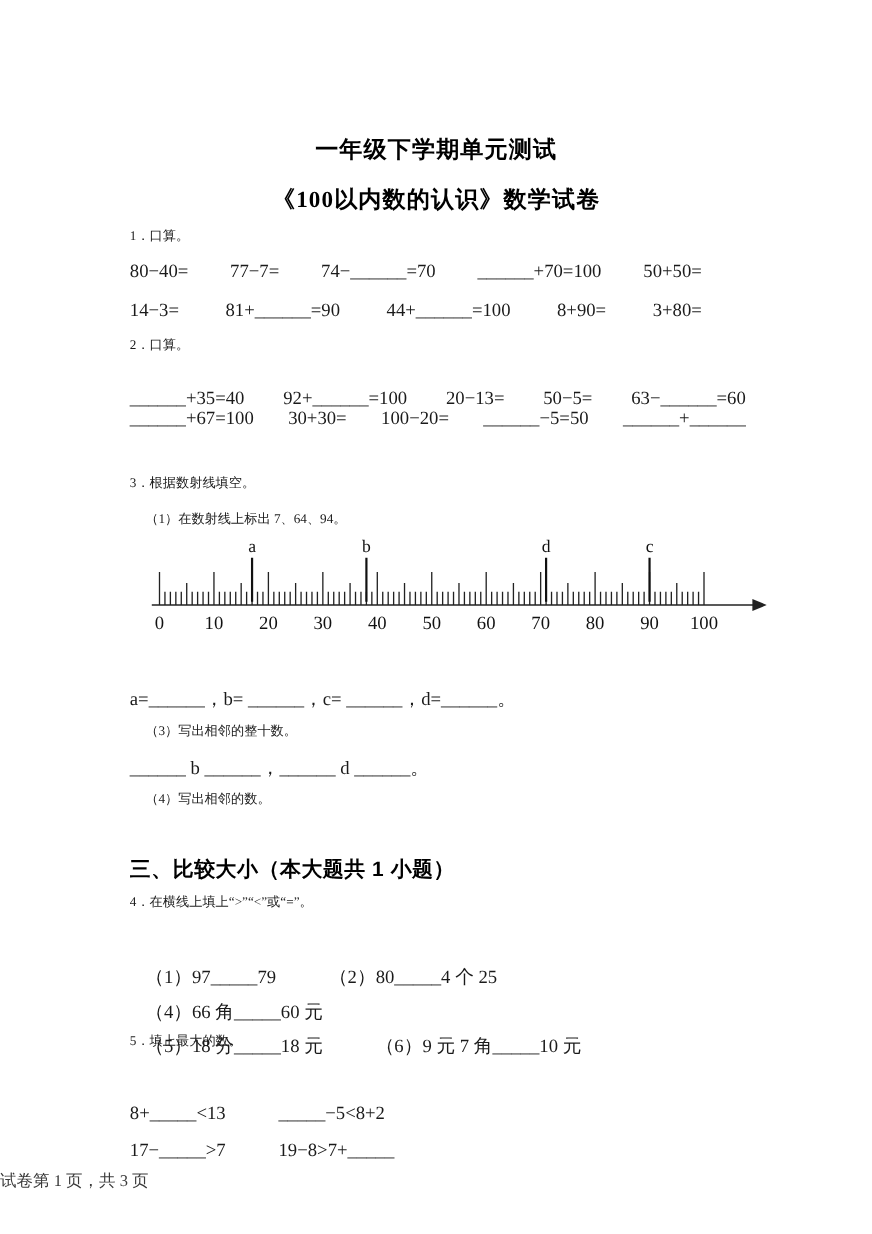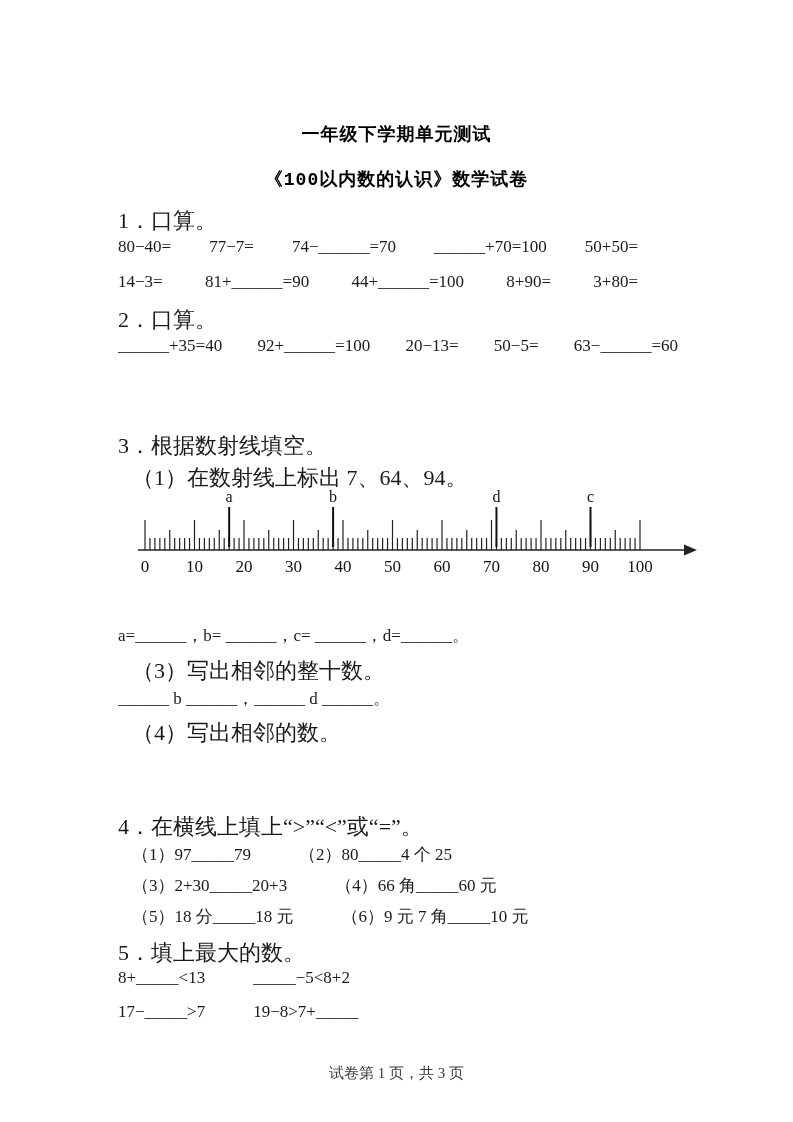--- a/index.html
+++ b/index.html
@@ -8,46 +8,45 @@
     width:793px;height:1122px;
     background:#ffffff;
     overflow:hidden;
     font-family:"Liberation Serif","DejaVu Serif",serif;
     color:#1a1a1a;
   }
   .title{
     position:absolute;left:0;right:0;
     text-align:center;
     font-weight:bold;
-    font-size:18px;
+    font-size:21px;
     letter-spacing:1px;
     color:#000;
-    font-family:Liberation Mono, monospace;
   }
   .line{
     position:absolute;left:118px;right:115px;
-    font-size:22px;
+    font-size:12px;
     white-space:nowrap;
   }
   .math{font-size:17px;}
   .sb{display:flex;justify-content:space-between;}
-  .gap{display:flex;gap:48px;}
+  .gap{display:flex;gap:48px;margin-top:34px;}
   .w520{right:155px;}
   .ind{padding-left:14px;}
   .heading{
     font-family:"Liberation Sans","DejaVu Sans",sans-serif;
     font-weight:bold;
     font-size:19px;
     color:#000;
     letter-spacing:0.5px;
   }
   .figure{position:absolute;left:128px;top:486px;width:590px;height:96px;}
   .footer{
     position:absolute;left:0;right:0;
-    text-align:center;
+    text-align:left;
     font-size:15px;
     color:#3a3a3a;
   }
 </style>
 </head>
 <body>
 
 <div class="page">
 
   <div class="title" style="top:122px">一年级下学期单元测试</div>
@@ -65,26 +64,33 @@
   <div class="line math sb w520" style="top:272px">
     <span>14−3=</span>
     <span>81+______=90</span>
     <span>44+______=100</span>
     <span>8+90=</span>
     <span>3+80=</span>
   </div>
 
   <div class="line" style="top:305px">2．口算。</div>
 
-  <div class="line math sb" style="top:336px">
+  <div class="line math sb" style="top:352px">
     <span>______+35=40</span>
     <span>92+______=100</span>
     <span>20−13=</span>
     <span>50−5=</span>
     <span>63−______=60</span>
+  </div>
+  <div class="line math sb" style="top:370px">
+    <span>______+67=100</span>
+    <span>30+30=</span>
+    <span>100−20=</span>
+    <span>______−5=50</span>
+    <span>______+______</span>
   </div>
 
   <div class="line" style="top:431px">3．根据数射线填空。</div>
   <div class="line ind" style="top:463px">（1）在数射线上标出 7、64、94。</div>
 
   <div class="figure">
     <svg width="590" height="96" viewBox="0 0 590 96" xmlns="http://www.w3.org/2000/svg">
         <line x1="10" y1="64" x2="558" y2="64" stroke="#222" stroke-width="1.5"></line>
         <polygon points="556,58.5 556,69.5 569,64" fill="#222"></polygon>
         <line x1="17" y1="64" x2="17" y2="34" stroke="#222" stroke-width="1.2"></line>
@@ -208,28 +214,28 @@
         <line x1="462.5" y1="21" x2="462.5" y2="61" stroke="#111" stroke-width="2"></line>
         <text x="462.5" y="16" text-anchor="middle" font-size="16" font-family="&quot;Liberation Serif&quot;,&quot;DejaVu Serif&quot;,serif" fill="#111">c</text>
       </svg>
   </div>
 
   <div class="line math" style="top:624px">a=______，b= ______，c= ______，d=______。</div>
   <div class="line ind" style="top:656px">（3）写出相邻的整十数。</div>
   <div class="line math" style="top:687px">______ b ______，______ d ______。</div>
   <div class="line ind" style="top:718px">（4）写出相邻的数。</div>
 
+  <div class="line heading" style="top:777px">三、比较大小（本大题共 1 小题）</div>
 
   <div class="line" style="top:812px">4．在横线上填上“&gt;”“&lt;”或“=”。</div>
   <div class="line math gap ind" style="top:843px">
     <span>（1）97_____79</span>
     <span>（2）80_____4 个 25</span>
   </div>
   <div class="line math gap ind" style="top:874px">
-    <span>（3）2+30_____20+3</span>
     <span>（4）66 角_____60 元</span>
   </div>
   <div class="line math gap ind" style="top:905px">
     <span>（5）18 分_____18 元</span>
     <span>（6）9 元 7 角_____10 元</span>
   </div>
 
   <div class="line" style="top:938px">5．填上最大的数。</div>
   <div class="line math gap" style="top:968px">
     <span>8+_____&lt;13</span>

